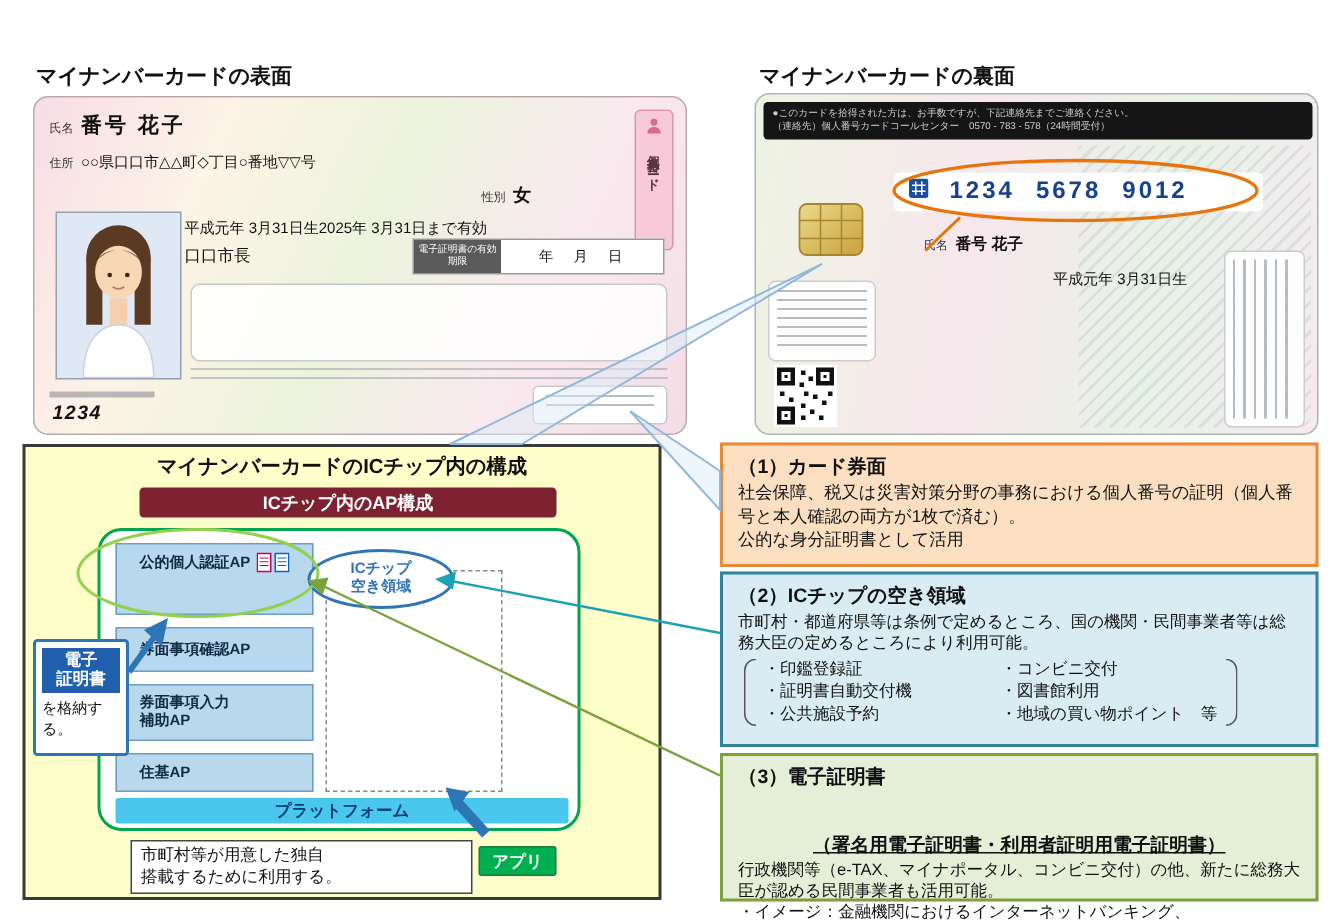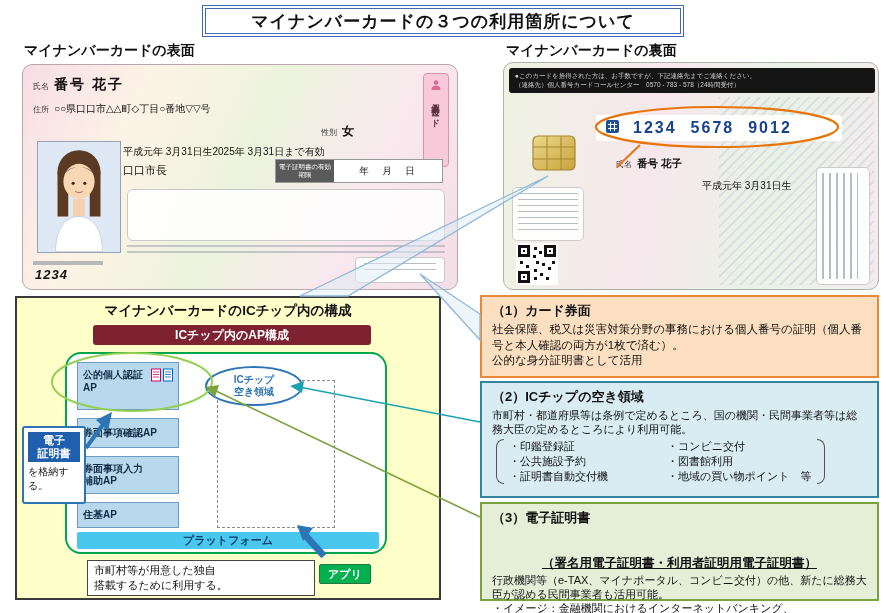--- a/index.html
+++ b/index.html
@@ -60,22 +60,22 @@
   .qr{left:12px;top:180px;width:42px;height:42px;}
   .right-box{right:8px;top:104px;width:54px;height:118px;background:rgba(255,255,255,.92);border:1px solid #ccc;border-radius:5px;}
   .vtext-lines{margin:5px;height:calc(100% - 10px);background:repeating-linear-gradient(to right,#b8bdc4 0 1.5px,transparent 1.5px 7px);}
 
   
   .chip-panel{left:15px;top:296px;width:426px;height:304px;background:#ffffca;border:2px solid #3a3a3a;}
   .cp-title{left:0;top:4px;width:100%;text-align:center;font-size:13.5px;font-weight:bold;}
   .ap-header{left:76px;top:27px;width:278px;height:20px;background:#7e2231;color:#fff;font-size:12px;font-weight:bold;
     display:flex;align-items:center;justify-content:center;border-radius:3px;}
   .green-box{left:48px;top:54px;width:322px;height:202px;background:#fff;border:2.5px solid #00a550;border-radius:16px;}
-  .ap{left:10px;width:102px;background:#b8d8ee;border:1px solid #6d9cc0;font-size:10px;font-weight:bold;color:#122b44;
-    display:flex;align-items:center;padding:2px 5px;}
+  .ap{left:10px;width:132px;background:#b8d8ee;border:1px solid #6d9cc0;font-size:10px;font-weight:bold;color:#122b44;
+    display:flex;align-items:center;padding:2px 15px;}
   .ap1{top:8px;height:48px;align-items:flex-start;padding-top:5px;}
   .ap1 .icons{margin-left:auto;}
   .ap2{top:64px;height:30px;}
   .ap3{top:102px;height:38px;line-height:1.25;}
   .ap4{top:148px;height:26px;}
   .platform{left:10px;top:178px;width:302px;height:17px;background:#49c7ee;color:#083d6e;font-size:11px;font-weight:bold;
     display:flex;align-items:center;justify-content:center;border-radius:2px;}
   .free-box{left:150px;top:26px;width:118px;height:148px;border:1.6px dashed #8a8a8a;background:#fff;}
   .free-label{left:138px;top:12px;width:98px;height:40px;border:2px solid #2e75b6;border-radius:50%;background:#fff;
     color:#2e75b6;font-weight:bold;font-size:10px;display:flex;align-items:center;justify-content:center;text-align:center;line-height:1.2;}
@@ -105,21 +105,20 @@
   .bcol li{font-size:11px;line-height:15px;}
   .bcol.first{width:158px;}
 
   .overlay{position:absolute;left:0;top:0;width:886px;height:613px;pointer-events:none;}
 </style>
 </head>
 <body>
 
 <div class="page">
 
-  <div class="abs main-title">マイナンバーカードの３つの利用箇所について</div>
 
   <div class="abs sec-label front-lbl">マイナンバーカードの表面</div>
 
   <div class="abs front-card">
     <div class="abs f-row-name">
       <span class="mini-lbl">氏名</span><span class="f-name">番号 花子</span>
     </div>
     <div class="abs f-row-addr">
       <span class="mini-lbl">住所</span><span class="f-addr">○○県口口市△△町◇丁目○番地▽▽号</span>
     </div>
@@ -283,22 +282,22 @@
 公的な身分証明書として活用</div>
   </div>
 
   <div class="abs info-box box2">
     <div class="box-title">（2）ICチップの空き領域</div>
     <div class="box-body">市町村・都道府県等は条例で定めるところ、国の機関・民間事業者等は総務大臣の定めるところにより利用可能。</div>
     <div class="bullets">
       <div class="bracket l"></div>
       <ul class="bcol first">
         <li>・印鑑登録証</li>
+        <li>・証明書自動交付機</li>
         <li>・公共施設予約</li>
-        <li>・証明書自動交付機</li>
       </ul>
       <ul class="bcol">
         <li>・コンビニ交付</li>
         <li>・図書館利用</li>
         <li>・地域の買い物ポイント　等</li>
       </ul>
       <div class="bracket r"></div>
     </div>
   </div>
 

